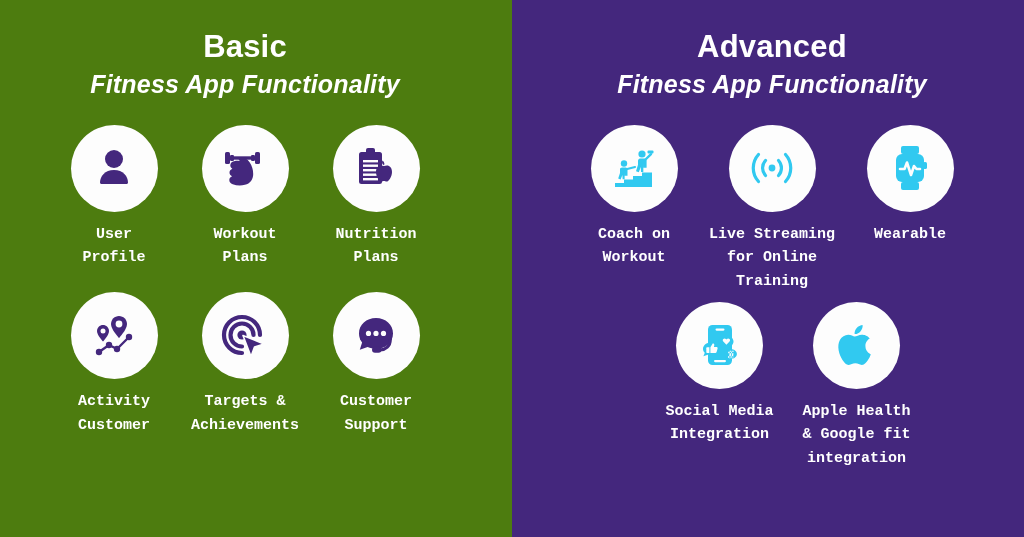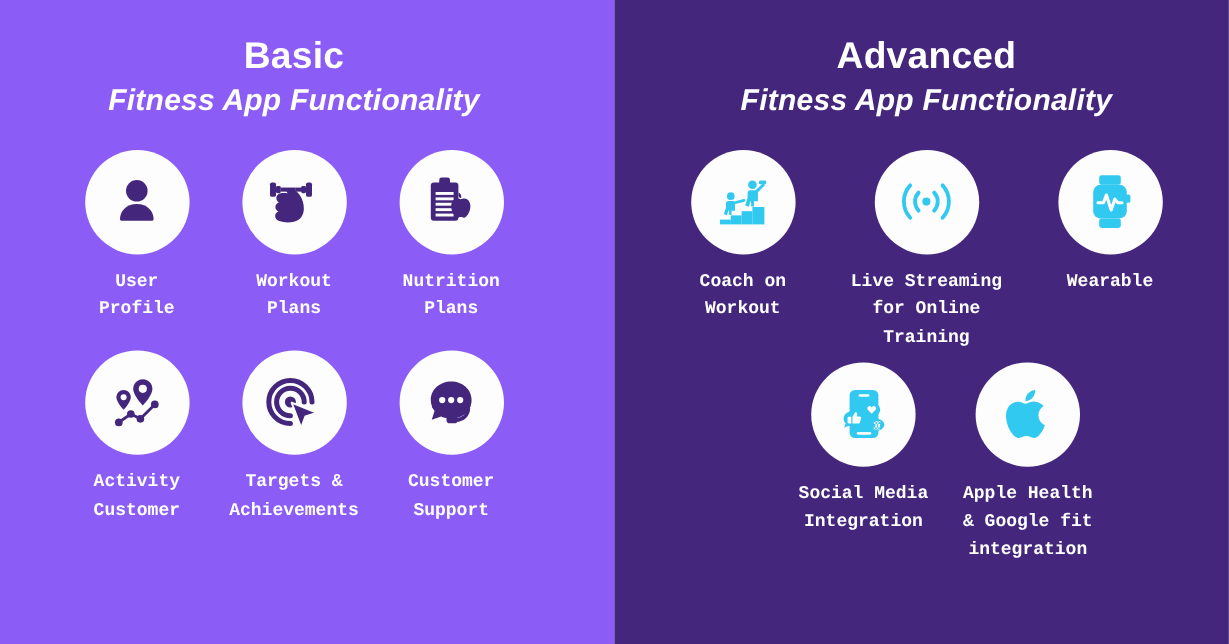--- a/index.html
+++ b/index.html
@@ -7,21 +7,21 @@
     width:1024px;height:537px;overflow:hidden;
     font-family:"Liberation Sans", sans-serif;
     background:#ffffff;
   }
   .infographic{
     position:relative;width:1024px;height:537px;display:flex;
   }
   .panel{
     width:512px;height:537px;box-sizing:border-box;position:relative;
   }
-  .panel-basic{background:#8b5cf6;}
+  .panel-basic{background:#4d7c0f;}
   .panel-advanced{background:#44277d;}
 
   .heading{
     padding-top:30px;
     text-align:center;
   }
   .heading-main{
     font-size:31px;font-weight:bold;color:#ffffff;letter-spacing:.2px;
     line-height:1.12;
   }
@@ -31,21 +31,21 @@
   }
   .panel-basic .heading{padding-left:0;}
   .panel-basic .heading-main,.panel-basic .heading-sub{margin-left:-22px;}
   .panel-advanced .heading-main,.panel-advanced .heading-sub{margin-left:8px;}
 
   .grid{
     display:flex;justify-content:center;
   }
   .grid-basic-row1{margin-top:26px;gap:0px;margin-left:-22px;}
   .grid-basic-row2{margin-top:22px;gap:0px;margin-left:-22px;}
-  .grid-adv-row1{margin-top:26px;gap:16px;margin-left:8px;}
+  .grid-adv-row1{margin-top:26px;gap:1px;margin-left:8px;}
   .grid-adv-row2{margin-top:8px;gap:0px;margin-left:8px;}
 
   .cell{
     width:131px;display:flex;flex-direction:column;align-items:center;font-family:Liberation Mono, monospace;
   }
   .cell-wide{width:137px;}
   .badge{
     width:87px;height:87px;border-radius:50%;background:#fdfdfd;
     display:flex;align-items:center;justify-content:center;
   }

